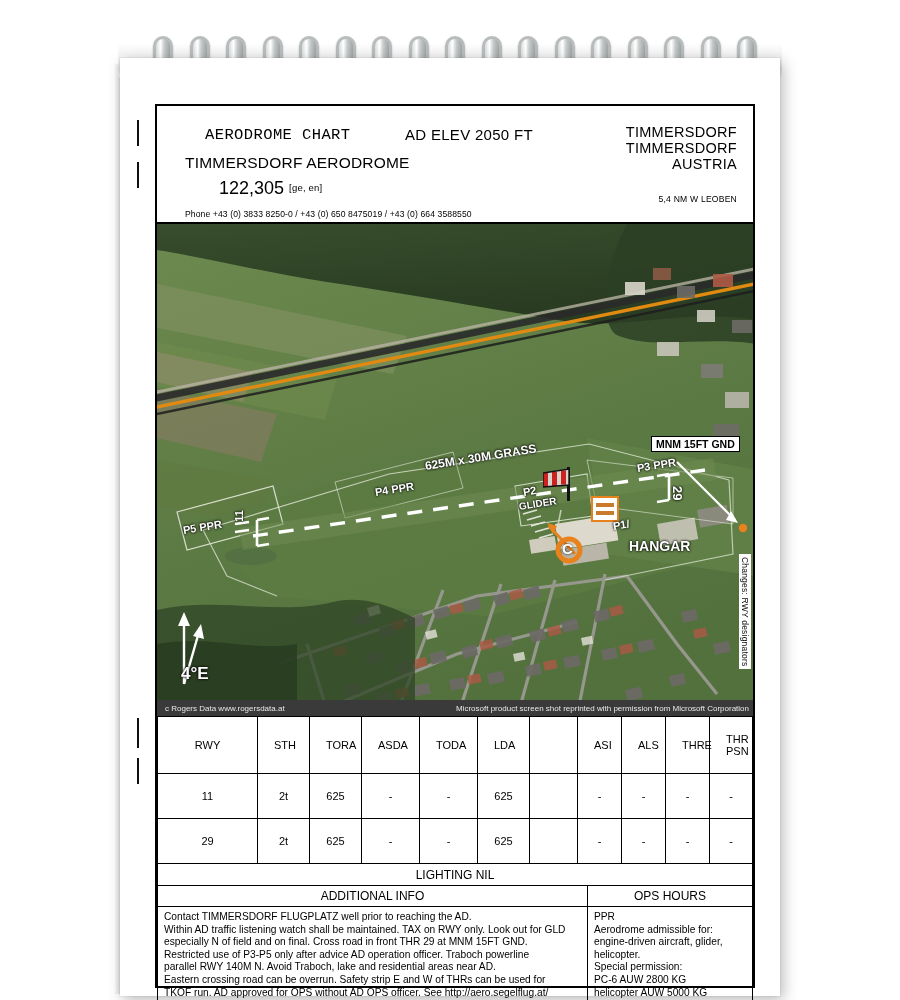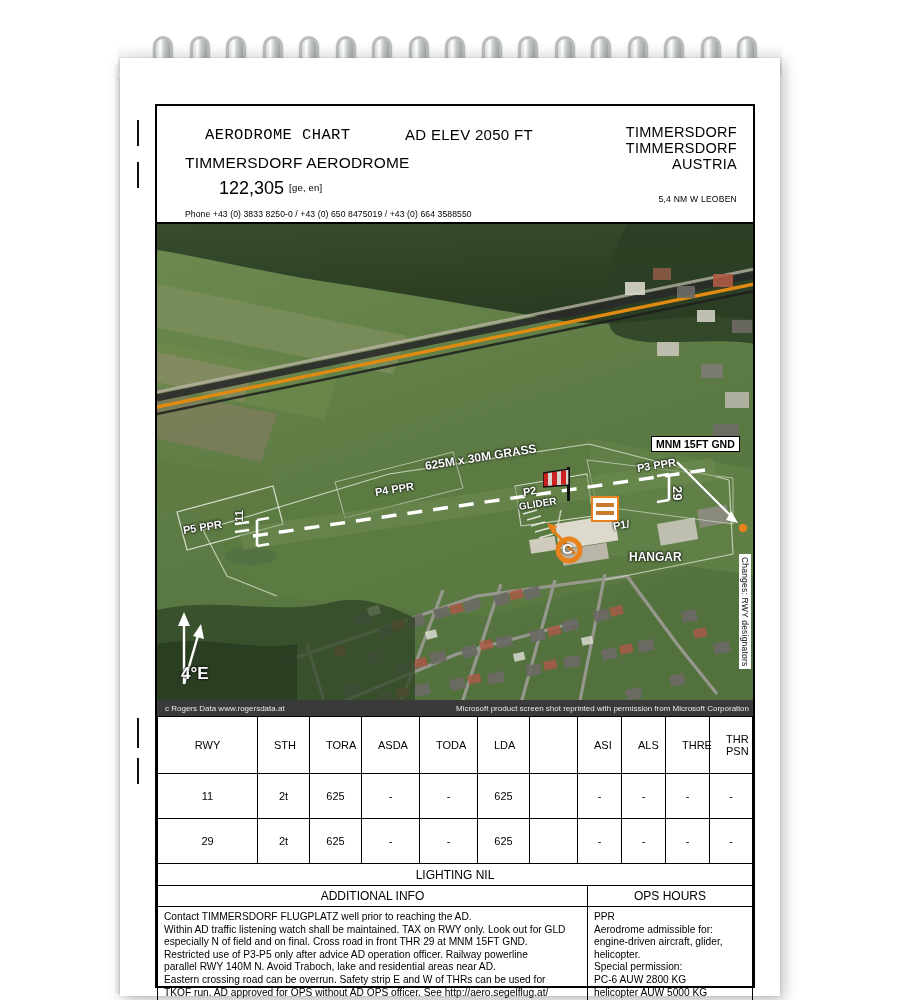--- a/index.html
+++ b/index.html
@@ -467,21 +467,21 @@
 
           <div class="mlab" style="left:218px;top:262px;transform:rotate(-9deg);transform-origin:left center;">P4 PPR</div>
 
           <div class="mlab" style="left:480px;top:238px;transform:rotate(-9deg);transform-origin:left center;">P3 PPR</div>
 
           <div class="mlab" style="left:366px;top:262px;transform:rotate(-9deg);transform-origin:left center;">P2</div>
           <div class="mlab sm" style="left:362px;top:277px;transform:rotate(-9deg);transform-origin:left center;">GLIDER</div>
 
           <div class="mlab" style="left:456px;top:296px;transform:rotate(-9deg);transform-origin:left center;">P1/</div>
 
-          <div class="mlab" style="left:424px;top:326px;font-size:12px;padding-left:48px;">HANGAR</div>
+          <div class="mlab" style="left:424px;top:314px;font-size:14px;padding-left:48px;">HANGAR</div>
 
           <div class="mlab" style="left:76px;top:286px;font-size:11px;transform:rotate(-90deg);">11</div>
 
           <div class="mlab" style="left:513px;top:262px;font-size:13px;writing-mode:vertical-rl;">29</div>
 
           <div class="boxlab" style="left:494px;top:212px;">MNM 15FT GND</div>
 
           <div class="north">
             <svg width="44" height="78" viewBox="0 0 44 78">
               <g stroke="#ffffff" stroke-width="2.4" fill="none">
@@ -566,21 +566,21 @@
 
         <div class="lighting">LIGHTING NIL</div>
 
         <div class="twocol">
           <div class="ci" style="width:430px;">
             <div class="colhdr">ADDITIONAL INFO</div>
             <div class="colbody">
               <p>Contact TIMMERSDORF FLUGPLATZ well prior to reaching the AD.</p>
               <p>Within AD traffic listening watch shall be maintained. TAX on RWY only. Look out for GLD</p>
               <p>especially N of field and on final. Cross road in front THR 29 at MNM 15FT GND.</p>
-              <p>Restricted use of P3-P5 only after advice AD operation officer. Railway powerline</p>
+              <p>Restricted use of P3-P5 only after advice AD operation officer. Traboch powerline</p>
               <p>parallel RWY 140M N. Avoid Traboch, lake and residential areas near AD.</p>
               <p>Eastern crossing road can be overrun. Safety strip E and W of THRs can be used for</p>
               <p>TKOF run. AD approved for OPS without AD OPS officer. See http://aero.segelflug.at/</p>
             </div>
           </div>
           <div class="ci" style="flex:1;">
             <div class="colhdr">OPS HOURS</div>
             <div class="colbody">
               <p>PPR</p>
               <p>Aerodrome admissible for:</p>

